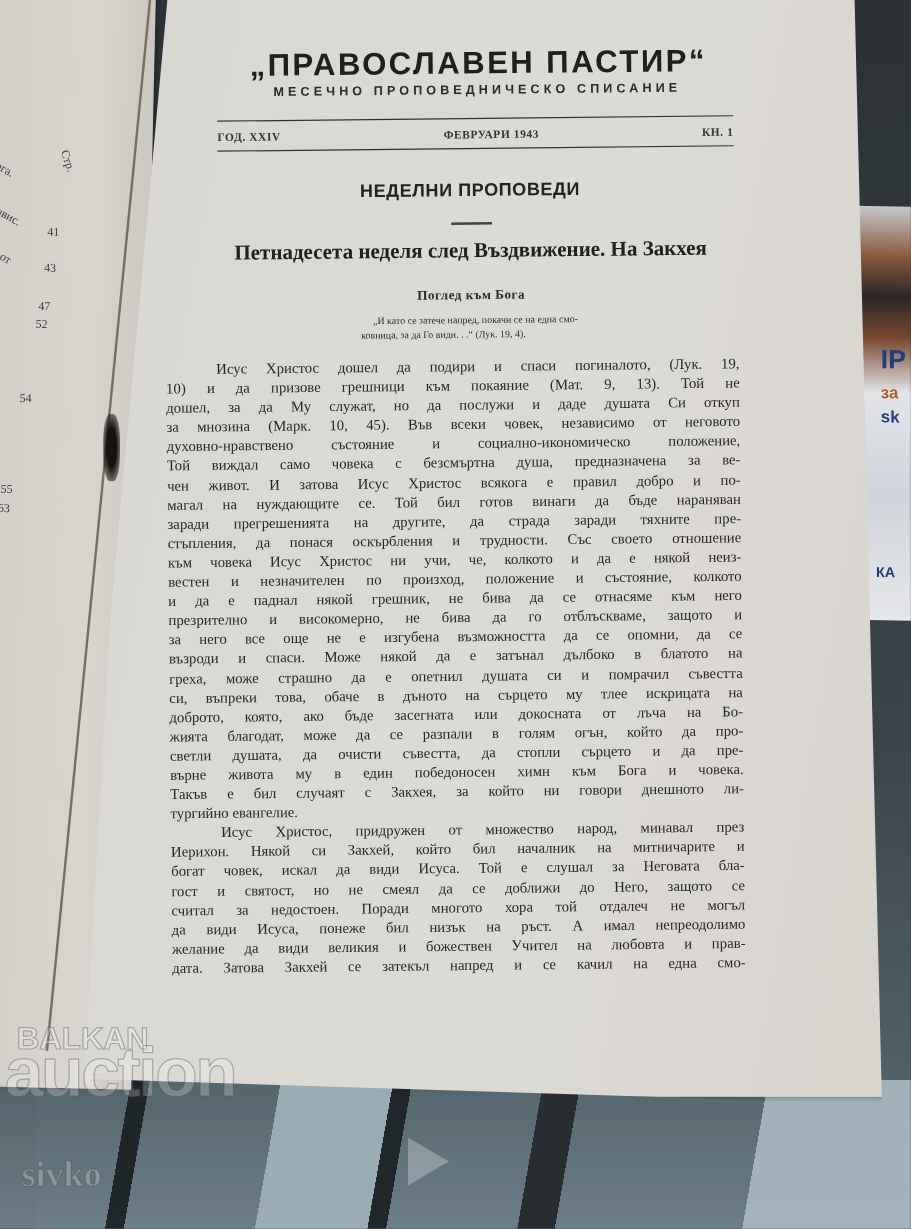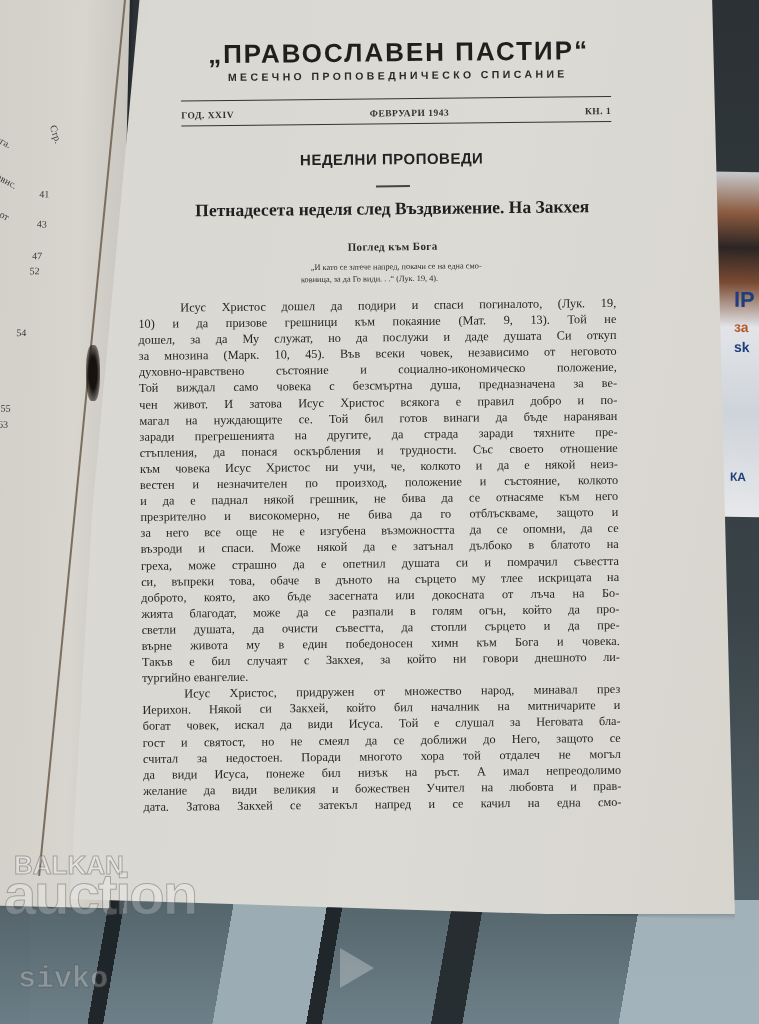--- a/index.html
+++ b/index.html
@@ -106,21 +106,21 @@
     .watermark { position: absolute; left: 10px; top: 850px; pointer-events: none; }
     .wm-balkan {
       position: absolute; left: 4px; top: 0; font-family: "Liberation Sans", sans-serif; font-weight: bold; font-size: 26px;
       color: rgba(255,255,255,0.28); -webkit-text-stroke: 1px rgba(90,90,90,0.45); letter-spacing: 0;
     }
     .wm-auction {
       position: absolute; left: -6px; top: 10px; font-family: "Liberation Sans", sans-serif; font-weight: bold; font-size: 58px;
       color: rgba(255,255,255,0.22); -webkit-text-stroke: 1px rgba(80,80,80,0.4); letter-spacing: -2px;
     }
     .wm-sivko {
-      position: absolute; left: 8px; top: 112px; font-family: Liberation Mono, monospace; font-weight: bold; font-size: 30px;
+      position: absolute; left: 8px; top: 112px; font-family: Liberation Serif, serif; font-weight: bold; font-size: 30px;
       color: rgba(255,255,255,0.25); -webkit-text-stroke: 1px rgba(80,80,80,0.45);
     }
     .wm-play {
       position: absolute; left: 330px; top: 98px; width: 0; height: 0;
       border-left: 34px solid rgba(255,255,255,0.28); border-top: 20px solid transparent; border-bottom: 20px solid transparent;
     }
   </style>
 </head>
 <body>
 

